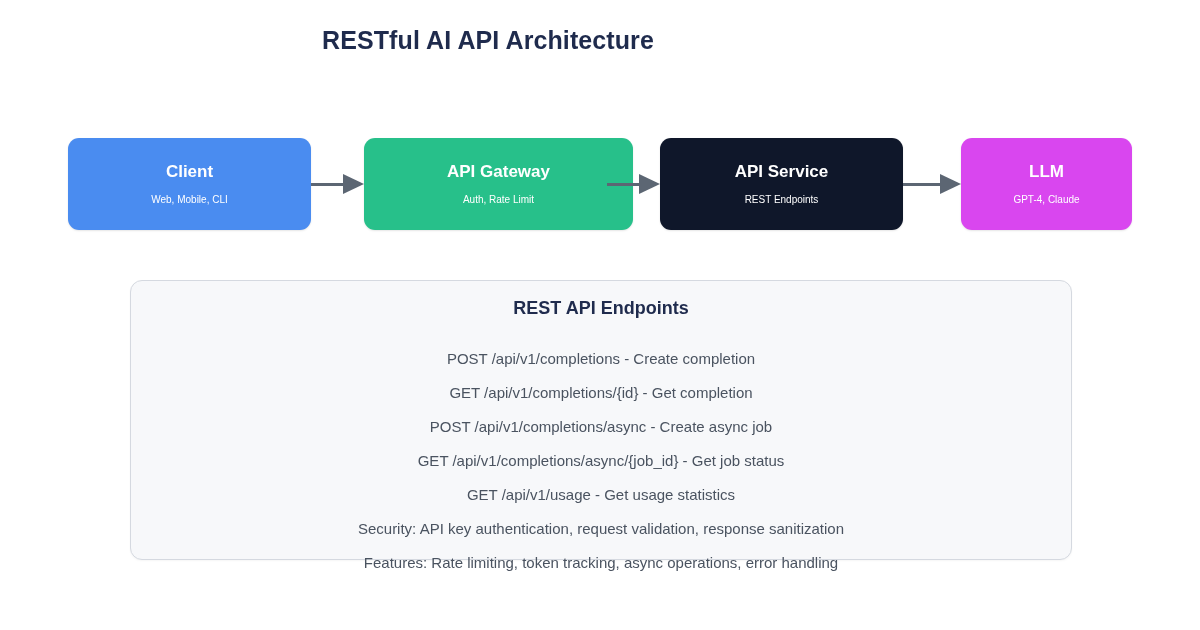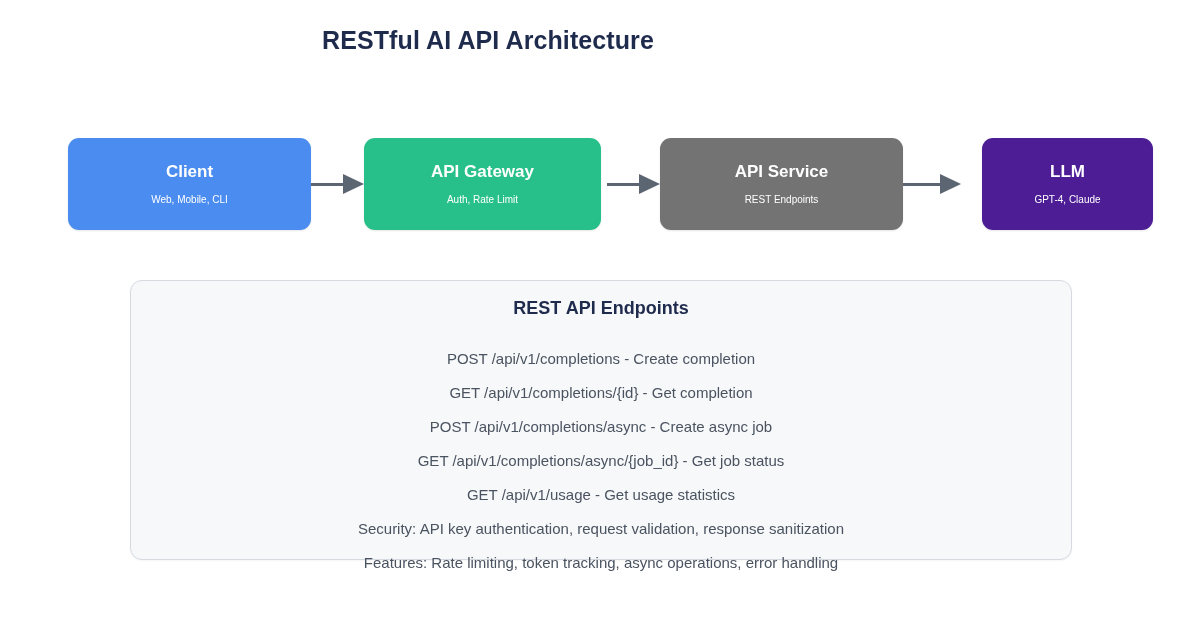--- a/index.html
+++ b/index.html
@@ -56,21 +56,21 @@
     margin-bottom: 12px;
   }
   .node-sub {
     font-size: 10px;
     font-weight: normal;
     color: #ffffff;
     line-height: 1.1;
   }
 
   .node-0 { left: 68px;  width: 243px; background: #4a8cf0; }
-  .node-1 { left: 364px; width: 237px; background: #27c08a; }
+  .node-1 { left: 364px; width: 269px; background: #27c08a; }
   .node-2 { left: 660px; width: 243px; background: #9a6af5; }
   .node-3 { left: 961px; width: 171px; background: #f5a623; }
 
   
   .arrow {
     position: absolute;
     top: 41px;
     height: 10px;
   }
   .arrow .shaft {
@@ -153,31 +153,31 @@
   <div class="node node-1" style="background: rgb(39, 192, 138);">
     <div class="node-title">API Gateway</div>
     <div class="node-sub">Auth, Rate Limit</div>
   </div>
 
   <div class="arrow arrow-1">
     <div class="shaft"></div>
     <div class="head"></div>
   </div>
 
-  <div class="node node-2" style="background: #737373;">
+  <div class="node node-2" style="background: #0f172a;">
     <div class="node-title">API Service</div>
     <div class="node-sub">REST Endpoints</div>
   </div>
 
   <div class="arrow arrow-2">
     <div class="shaft"></div>
     <div class="head"></div>
   </div>
 
-  <div class="node node-3" style="background: #4c1d95; margin-left: 21px;">
+  <div class="node node-3" style="background: #d946ef;">
     <div class="node-title">LLM</div>
     <div class="node-sub">GPT-4, Claude</div>
   </div>
 
 </div>
 
 <div class="panel">
   <div class="panel-title">REST API Endpoints</div>
   <div class="panel-lines">
     <div class="panel-line">POST /api/v1/completions - Create completion</div>

